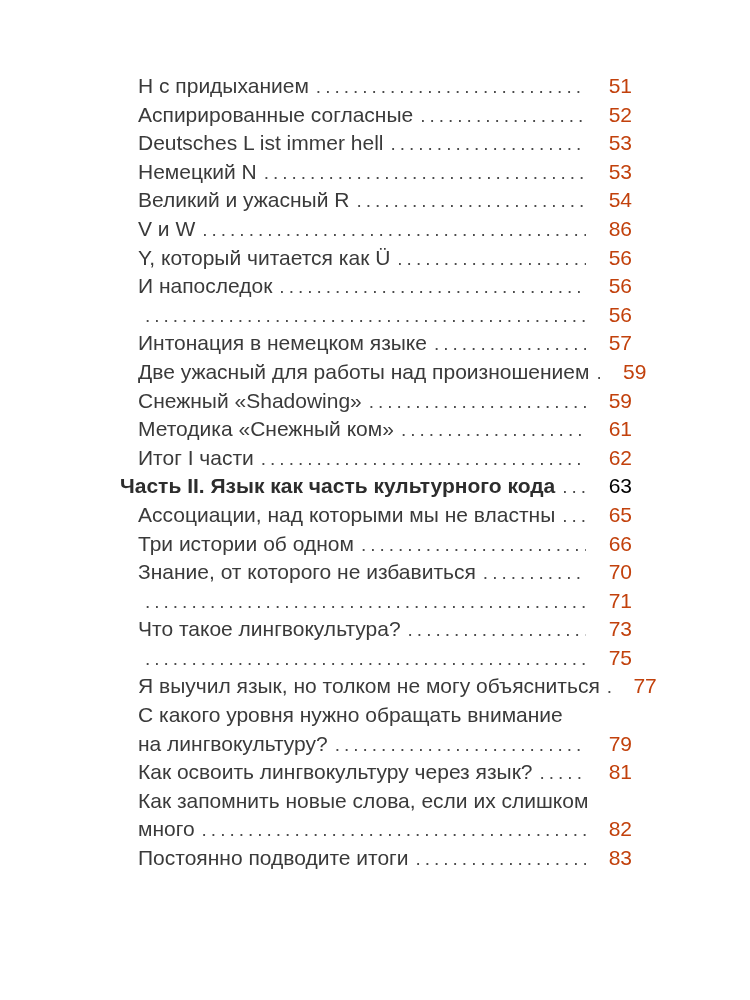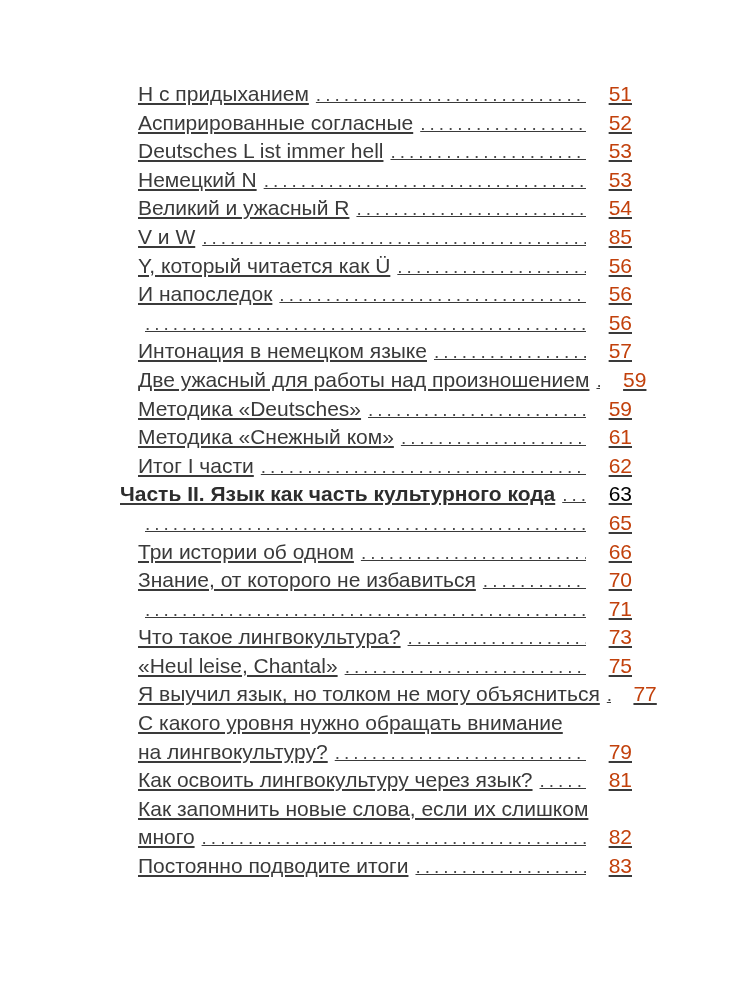--- a/index.html
+++ b/index.html
@@ -10,24 +10,23 @@
     width: 750px;
     height: 1000px;
     background: #ffffff;
     font-family: "Liberation Sans", "DejaVu Sans", sans-serif;
     overflow: hidden;
     position: relative;
   }
   .toc {
     position: absolute;
     left: 120px;
-    top: 80px;
+    top: 72px;
     width: 512px;
     color: #3a3a3a;
-    text-decoration: underline;
   }
   .row {
     display: flex;
     align-items: baseline;
     height: 28.6px;
     line-height: 28.6px;
     font-size: 21px;
     padding-left: 18px;
   }
   .row.part {
@@ -93,21 +92,21 @@
 
   <div class="row">
     <span class="title">Великий и ужасный R</span>
     <span class="leader" aria-hidden="true">........................................................................................................................</span>
     <span class="page-num">54</span>
   </div>
 
   <div class="row">
     <span class="title">V и W</span>
     <span class="leader" aria-hidden="true">........................................................................................................................</span>
-    <span class="page-num">85</span>
+    <span class="page-num">86</span>
   </div>
 
   <div class="row">
     <span class="title">Y, который читается как Ü</span>
     <span class="leader" aria-hidden="true">........................................................................................................................</span>
     <span class="page-num">56</span>
   </div>
 
   <div class="row">
     <span class="title">И напоследок</span>
@@ -126,21 +125,21 @@
     <span class="page-num">57</span>
   </div>
 
   <div class="row">
     <span class="title">Две ужасный для работы над произношением</span>
     <span class="leader" aria-hidden="true">........................................................................................................................</span>
     <span class="page-num">59</span>
   </div>
 
   <div class="row">
-    <span class="title">Методика «Deutsches»</span>
+    <span class="title">Снежный «Shadowing»</span>
     <span class="leader" aria-hidden="true">........................................................................................................................</span>
     <span class="page-num">59</span>
   </div>
 
   <div class="row">
     <span class="title">Методика «Снежный ком»</span>
     <span class="leader" aria-hidden="true">........................................................................................................................</span>
     <span class="page-num">61</span>
   </div>
 
@@ -150,20 +149,21 @@
     <span class="page-num">62</span>
   </div>
 
   <div class="row part">
     <span class="title">Часть II. Язык как часть культурного кода</span>
     <span class="leader" aria-hidden="true">........................................................................................................................</span>
     <span class="page-num">63</span>
   </div>
 
   <div class="row">
+    <span class="title">Ассоциации, над которыми мы не властны</span>
     <span class="leader" aria-hidden="true">........................................................................................................................</span>
     <span class="page-num">65</span>
   </div>
 
   <div class="row">
     <span class="title">Три истории об одном</span>
     <span class="leader" aria-hidden="true">........................................................................................................................</span>
     <span class="page-num">66</span>
   </div>
 
@@ -178,21 +178,20 @@
     <span class="page-num">71</span>
   </div>
 
   <div class="row">
     <span class="title">Что такое лингвокультура?</span>
     <span class="leader" aria-hidden="true">........................................................................................................................</span>
     <span class="page-num">73</span>
   </div>
 
   <div class="row">
-    <span class="title">«Heul leise, Chantal»</span>
     <span class="leader" aria-hidden="true">........................................................................................................................</span>
     <span class="page-num">75</span>
   </div>
 
   <div class="row">
     <span class="title">Я выучил язык, но толком не могу объясниться</span>
     <span class="leader" aria-hidden="true">........................................................................................................................</span>
     <span class="page-num">77</span>
   </div>
 

